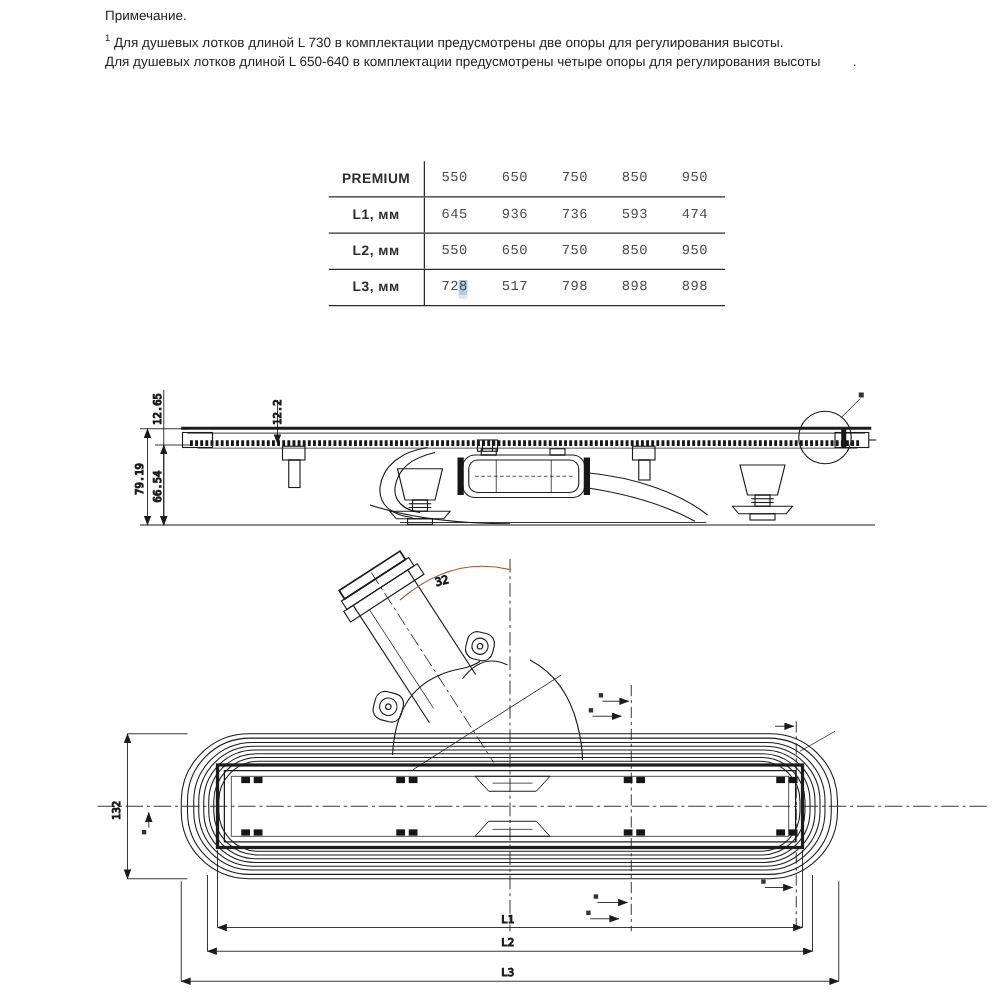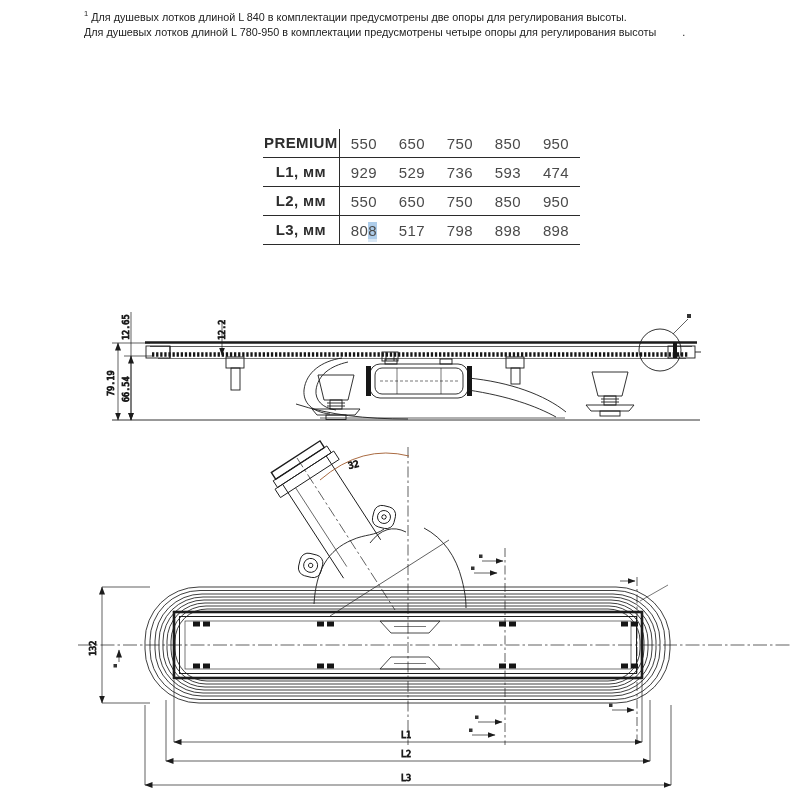--- a/index.html
+++ b/index.html
@@ -4,70 +4,71 @@
 <style>
   html,body{margin:0;padding:0;background:#ffffff;}
   .page{position:relative;width:800px;height:800px;background:#fff;overflow:hidden;
         font-family:"Liberation Sans",sans-serif;color:#222;}
   
   .note{position:absolute;left:84px;top:6px;font-size:10.8px;line-height:15.5px;color:#222;}
   .note .title{margin-bottom:1px;}
   .note sup{font-size:7.5px;vertical-align:super;}
   .note .gap{display:inline-block;width:26px;}
   
-  .tbl{position:absolute;left:263px;top:129px;width:317px;font-size:15px;}
+  .tbl{position:absolute;left:263px;top:129px;width:317px;font-size:11px;}
   .tr{display:flex;height:28px;align-items:center;border-bottom:1px solid #2b2b2b;}
   .tc{text-align:center;color:#4a4a4a;letter-spacing:.4px;}
   .tc.label{width:76px;font-weight:bold;color:#2d2d2d;border-right:1px solid #2b2b2b;
             height:28px;line-height:28px;}
-  .tc.val{width:48.2px;}
+  .tc.val{width:48.2px;font-family:Liberation Mono, monospace;}
   .hl{background:#aecdea;box-shadow:0 3px 0 #d8e7f5;}
   
   svg.draw{position:absolute;left:0;top:0;}
   svg.draw text{font-family:"DejaVu Sans Mono",monospace;font-size:8.5px;fill:#222;}
   svg.draw text.ang{fill:#a05a2c;font-size:9px;}
 </style>
 </head>
 <body>
 
 <div class="page">
 
   <div class="note">
-    <div><sup>1</sup> <span>Для душевых лотков длиной L 840 в комплектации предусмотрены две опоры для регулирования высоты.</span></div>
-    <div><span>Для душевых лотков длиной L 780-950 в комплектации предусмотрены четыре опоры для регулирования высоты</span><span class="gap"></span><span>.</span></div>
+    <div class="title">Примечание.</div>
+    <div><sup>1</sup> <span>Для душевых лотков длиной L 730 в комплектации предусмотрены две опоры для регулирования высоты.</span></div>
+    <div><span>Для душевых лотков длиной L 650-640 в комплектации предусмотрены четыре опоры для регулирования высоты</span><span class="gap"></span><span>.</span></div>
   </div>
 
   <div class="tbl" id="dims-table">
       <div class="tr">
         <div class="tc label">PREMIUM</div>
         <div class="tc val">550</div>
         <div class="tc val">650</div>
         <div class="tc val">750</div>
         <div class="tc val">850</div>
         <div class="tc val">950</div>
       </div>
       <div class="tr">
         <div class="tc label">L1, мм</div>
-        <div class="tc val">929</div>
-        <div class="tc val">529</div>
+        <div class="tc val">645</div>
+        <div class="tc val">936</div>
         <div class="tc val">736</div>
         <div class="tc val">593</div>
         <div class="tc val">474</div>
       </div>
       <div class="tr">
         <div class="tc label">L2, мм</div>
         <div class="tc val">550</div>
         <div class="tc val">650</div>
         <div class="tc val">750</div>
         <div class="tc val">850</div>
         <div class="tc val">950</div>
       </div>
       <div class="tr">
         <div class="tc label">L3, мм</div>
-        <div class="tc val"><span>80</span><span class="hl" style="background: rgb(174, 205, 234);">8</span></div>
+        <div class="tc val"><span>72</span><span class="hl" style="background: rgb(174, 205, 234);">8</span></div>
         <div class="tc val">517</div>
         <div class="tc val">798</div>
         <div class="tc val">898</div>
         <div class="tc val">898</div>
       </div>
     </div>
 
   <svg class="draw" width="800" height="800" viewBox="0 0 800 800">
     <defs>
       <marker id="arr" markerWidth="9" markerHeight="8" refX="7.5" refY="3" orient="auto-start-reverse" markerUnits="userSpaceOnUse">

